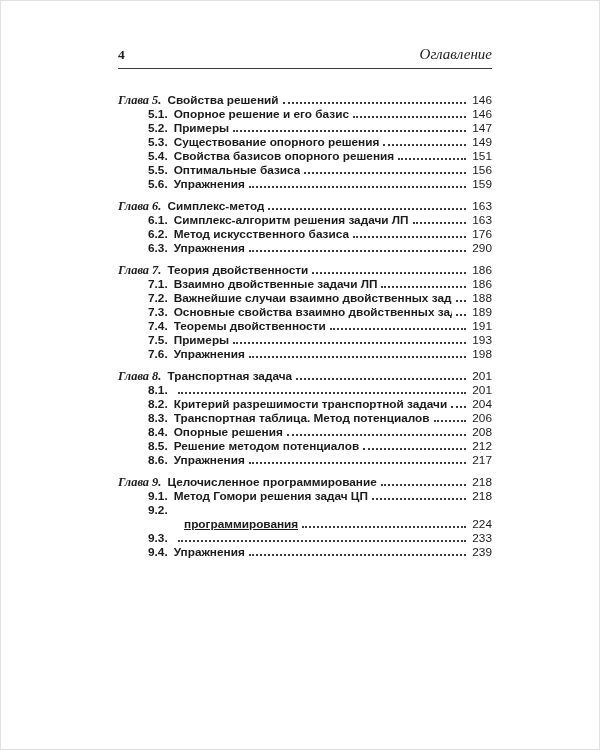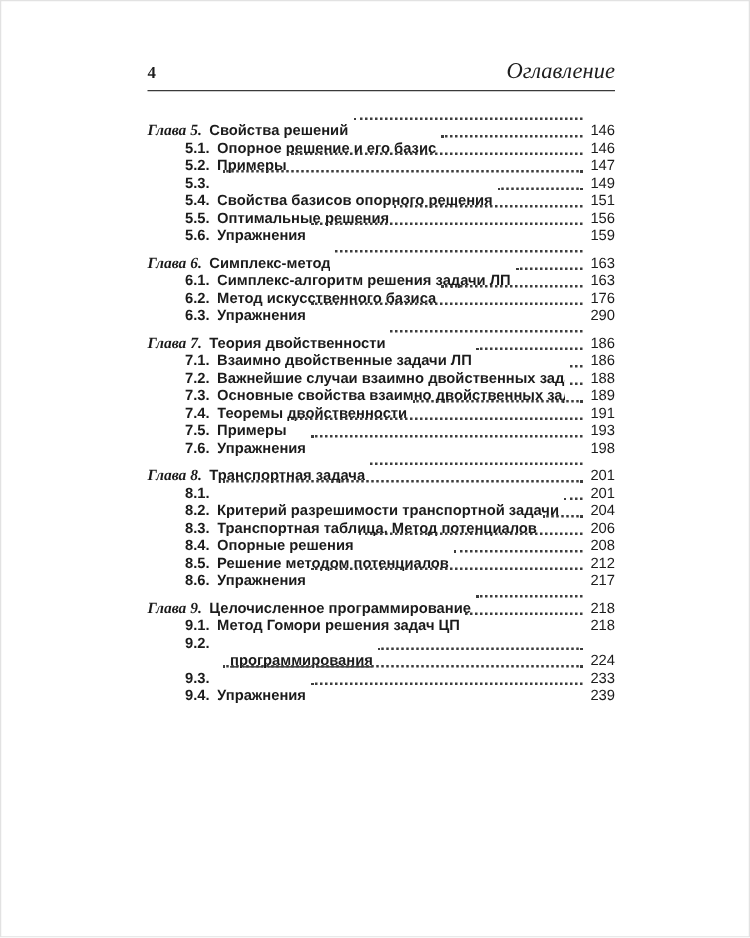--- a/index.html
+++ b/index.html
@@ -28,38 +28,38 @@
     align-items: baseline;
     font-family: "Liberation Serif", serif;
     color: #1d1d1d;
   }
   .page-num {
     font-weight: bold;
     font-size: 13.5px;
   }
   .hdr-title {
     font-style: italic;
-    font-size: 18px;
+    font-size: 15px;
   }
   .rule {
     border: none;
     border-top: 1px solid #3a3a3a;
     margin: 5px 0 0 0;
   }
   .toc {
     margin-top: 24px;
     font-family: "Liberation Sans", sans-serif;
     font-size: 11.8px;
     line-height: 14px;
     font-weight: 700;
     color: #1b1b1b;
   }
   .row {
     display: flex;
-    align-items: flex-start;
+    align-items: flex-end;
     white-space: nowrap;
   }
   .row.kind-section {
     padding-left: 30px;
   }
   .toc > .row.kind-chapter {
     margin-top: 8px;
   }
   .toc > .row.kind-chapter:first-child {
     margin-top: 0;
@@ -118,32 +118,33 @@
           <span class="page">146</span>
         </div>
         <div class="row kind-section">
           <span class="label">5.2.</span>
           <span class="title">Примеры</span>
           <span class="dots"></span>
           <span class="page">147</span>
         </div>
         <div class="row kind-section">
           <span class="label">5.3.</span>
+          <span class="title">Существование опорного решения</span>
           <span class="dots"></span>
           <span class="page">149</span>
         </div>
         <div class="row kind-section">
           <span class="label">5.4.</span>
           <span class="title">Свойства базисов опорного решения</span>
           <span class="dots"></span>
           <span class="page">151</span>
         </div>
         <div class="row kind-section">
           <span class="label">5.5.</span>
-          <span class="title">Оптимальные решения</span>
+          <span class="title">Оптимальные базиса</span>
           <span class="dots"></span>
           <span class="page">156</span>
         </div>
         <div class="row kind-section">
           <span class="label">5.6.</span>
           <span class="title">Упражнения</span>
           <span class="dots"></span>
           <span class="page">159</span>
         </div>
         <div class="row kind-chapter">

